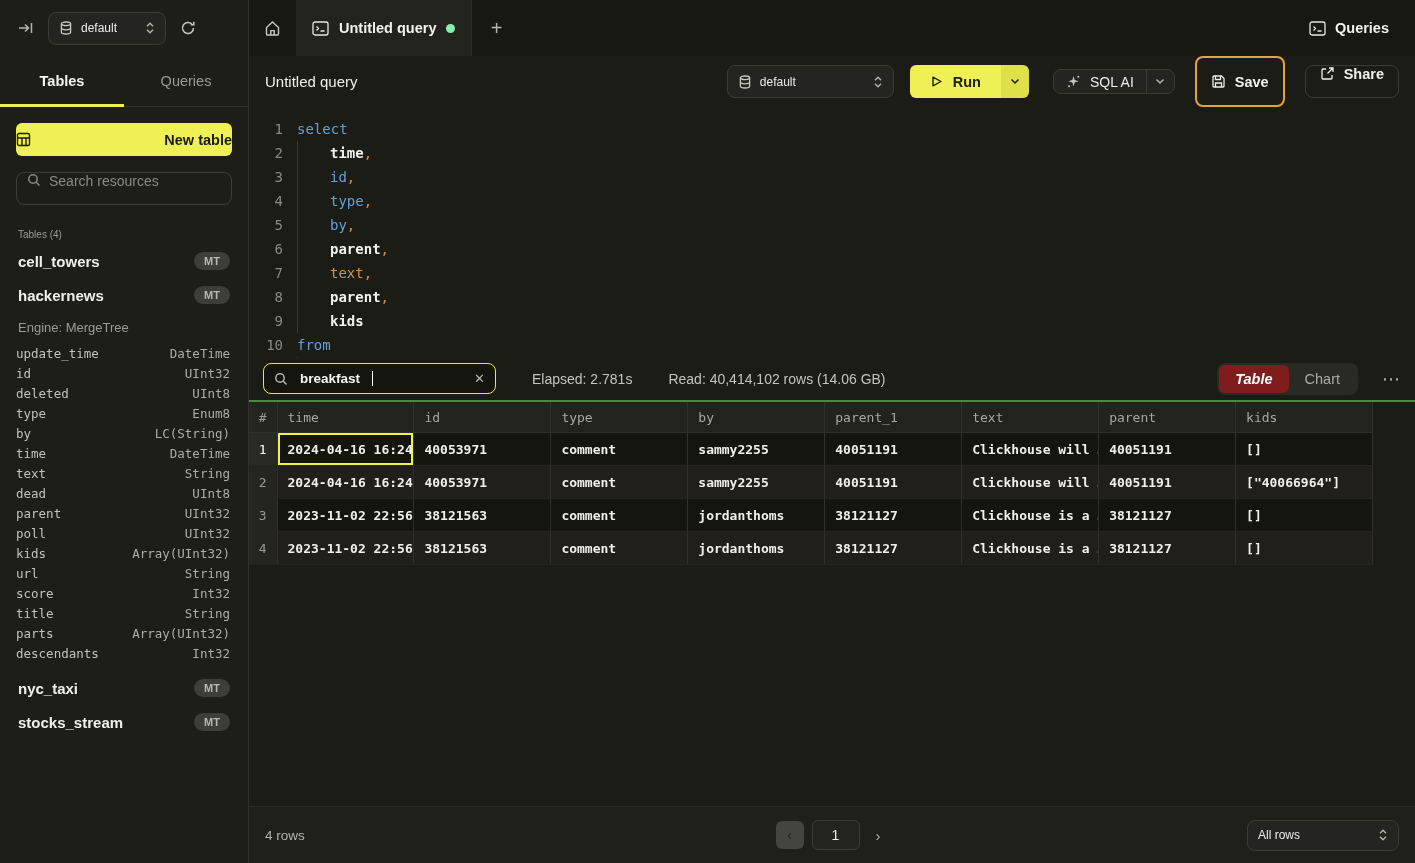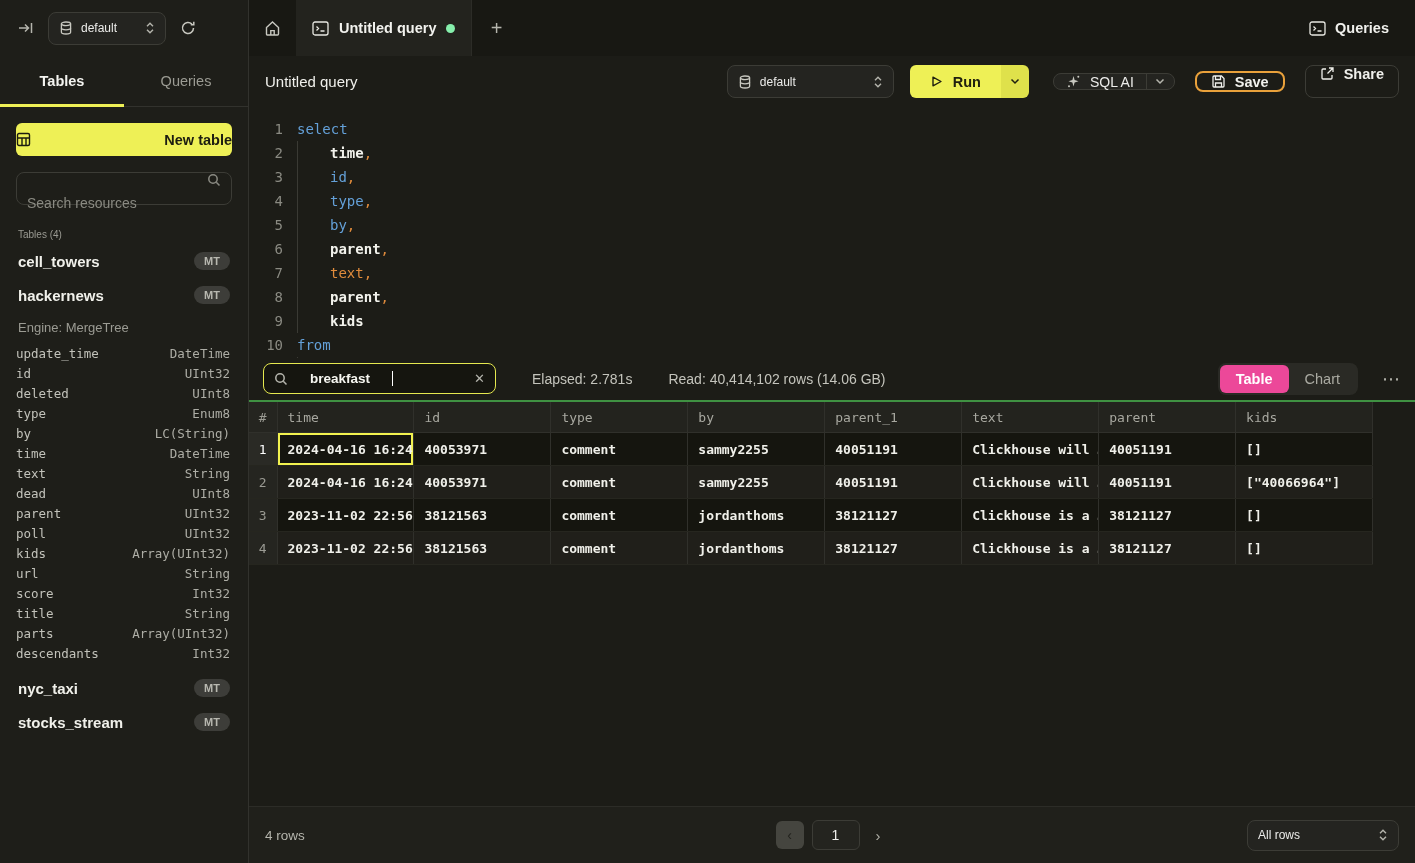--- a/index.html
+++ b/index.html
@@ -44,21 +44,21 @@
     background:none; border:none; }
   .sidebar-tab.active { color:#f4f4f0; font-weight:600; }
   .sidebar-tab.active::after { content:""; position:absolute; left:0; right:0;
     bottom:-1px; height:3px; background:#eef056; }
   .sidebar-body { padding:16px; overflow:hidden; }
   .new-table-btn { width:100%; height:33px; background:#eef056; color:#1c1c10;
     border:none; border-radius:6px; font-size:14.5px; font-weight:600;
     display:flex; align-items:center; justify-content:space-between; gap:9px;
     cursor:pointer; font-family:"Liberation Sans", sans-serif; }
   .search-box { margin-top:16px; height:33px; border:1px solid #3c3c36;
-    border-radius:8px; display:flex; align-items:flex-end; gap:8px; padding:0 10px;flex-direction:column; }
+    border-radius:8px; display:flex; align-items:flex-start; gap:8px; padding:0 10px; }
   .search-box input { background:transparent; border:none; outline:none;
     color:#ececea; font-size:14px; width:100%;
     font-family:"Liberation Sans", sans-serif; }
   .search-box input::placeholder { color:#8a8a82; }
   .list-heading { margin:24px 2px 4px; font-size:10px; color:#9b9b93; }
   .tbl-item { display:flex; align-items:center; justify-content:space-between;
     padding:8px 2px; cursor:pointer; }
   .tbl-name { font-size:15px; font-weight:600; color:#f0f0ea; }
   .mt-badge { background:#3d3d39; color:#b8b8b0; border-radius:10px;
     font-size:11px; font-weight:700; padding:3px 10px; }
@@ -75,27 +75,27 @@
     padding:0 16px; }
   .query-title { font-size:15px; color:#f0f0ec; margin-right:auto; }
   .toolbar-db { width:167px; margin-right:8px; }
   .run-btn { display:flex; height:33px; border-radius:6px; overflow:hidden;
     margin-right:16px; cursor:pointer; }
   .run-main { display:flex; align-items:center; gap:10px; background:#eef056;
     color:#20200f; font-size:14.5px; font-weight:600; padding:0 20px;
     border:none; cursor:pointer; font-family:"Liberation Sans", sans-serif; }
   .run-caret { width:28px; display:flex; align-items:center; justify-content:center;
     background:#dfe14b; border:none; color:#20200f; cursor:pointer; }
-  .sqlai-btn { display:flex; align-items:center; height:17px; background:#242420;
+  .sqlai-btn { display:flex; align-items:center; height:25px; background:#242420;
     border:1px solid #3c3c36; border-radius:8px; margin-right:12px; cursor:pointer;
     color:#ececea; font-size:14px; }
   .sqlai-main { display:flex; align-items:center; gap:9px; padding:0 12px; }
   .sqlai-caret { width:28px; display:flex; align-items:center; justify-content:center;
     border-left:1px solid #3c3c36; height:100%; color:#b5b5ad; }
-  .save-btn { display:flex; align-items:center; gap:9px; height:21px;
+  .save-btn { display:flex; align-items:center; gap:9px; height:51px;
     border:2px solid #e9a13b; background:transparent; color:#f0f0ec;
     border-radius:8px; font-size:14.5px; font-weight:600; padding:0 14px;
     margin-right:12px; cursor:pointer; font-family:"Liberation Sans", sans-serif; }
   .share-btn { display:flex; align-items:flex-start; gap:9px; height:33px;
     border:1px solid #3c3c36; background:transparent; color:#f0f0ec;
     border-radius:8px; font-size:14.5px; font-weight:600; padding:0 14px;
     cursor:pointer; font-family:"Liberation Sans", sans-serif; }
 
   
   .editor { flex:1; padding-top:10px; overflow:hidden; font-size:14px;
@@ -109,33 +109,33 @@
   .tok-kw { color:#64a0d8; }
   .tok-id { color:#f2f2ec; font-weight:700; }
   .tok-ty { color:#e08b3c; }
   .tok-pn { color:#e08b3c; }
 
   
   .results-toolbar { height:42px; display:flex; align-items:center; gap:24px;
     padding:0 14px; }
   .result-search { width:233px; height:31px; border:1px solid #e5e84f;
     border-radius:8px; background:#15150f; display:flex; align-items:center;
-    gap:22px; padding:0 10px; flex:0 0 233px; }
+    gap:12px; padding:0 10px; flex:0 0 233px; }
   .result-search .val { font-size:13.5px; font-weight:700; color:#f6f6f0; }
   .caret-bar { display:inline-block; width:1px; height:15px; background:#ffffff;
     vertical-align:middle; }
   .clear-x { margin-left:auto; color:#b5b5ad; background:none; border:none;
     font-size:13px; cursor:pointer; }
   .stat-text { font-size:14px; color:#c4c4bc;margin-left:12px; }
   .rt-spacer { flex:1; }
   .view-toggle { display:flex; background:#2a2a25; border-radius:8px; padding:2px; }
   .view-toggle .seg { border:none; background:transparent; color:#aaaaa2;
     font-size:14.5px; padding:6px 16px; border-radius:6px; cursor:pointer;
     font-family:"Liberation Sans", sans-serif; }
-  .view-toggle .seg.active { background:#ec4899; color:#ffffff; font-weight:600; }
+  .view-toggle .seg.active { background:#7f1d1d; color:#ffffff; font-weight:600;font-style:italic; }
   .more-btn { background:none; border:none; color:#b5b5ad; font-size:18px;
     cursor:pointer; letter-spacing:1px; }
 
   .green-rule { height:2px; background:#3f9142; }
 
   
   .results-table { width:1124px; border-collapse:collapse; table-layout:fixed; }
   .results-table th, .results-table td { font-family:"DejaVu Sans Mono", monospace;
     text-align:left; padding:0 10px; border-right:1px solid #30302b;
     overflow:hidden; white-space:nowrap; }

